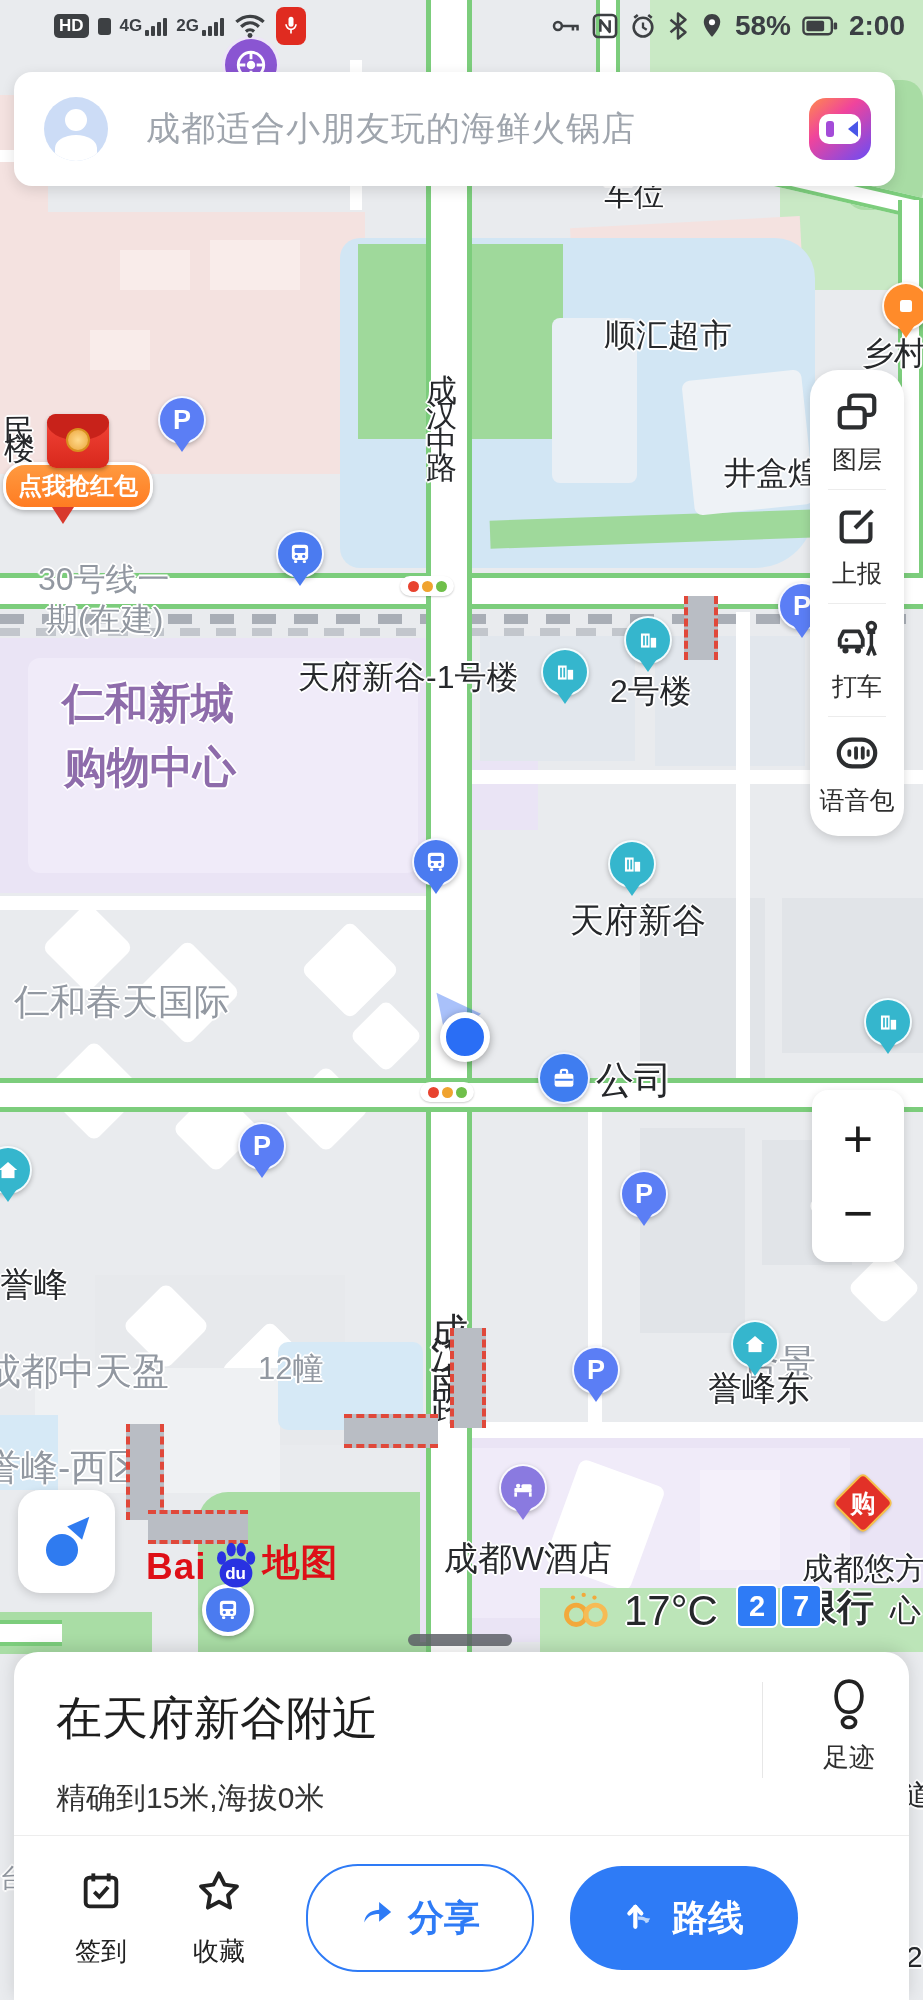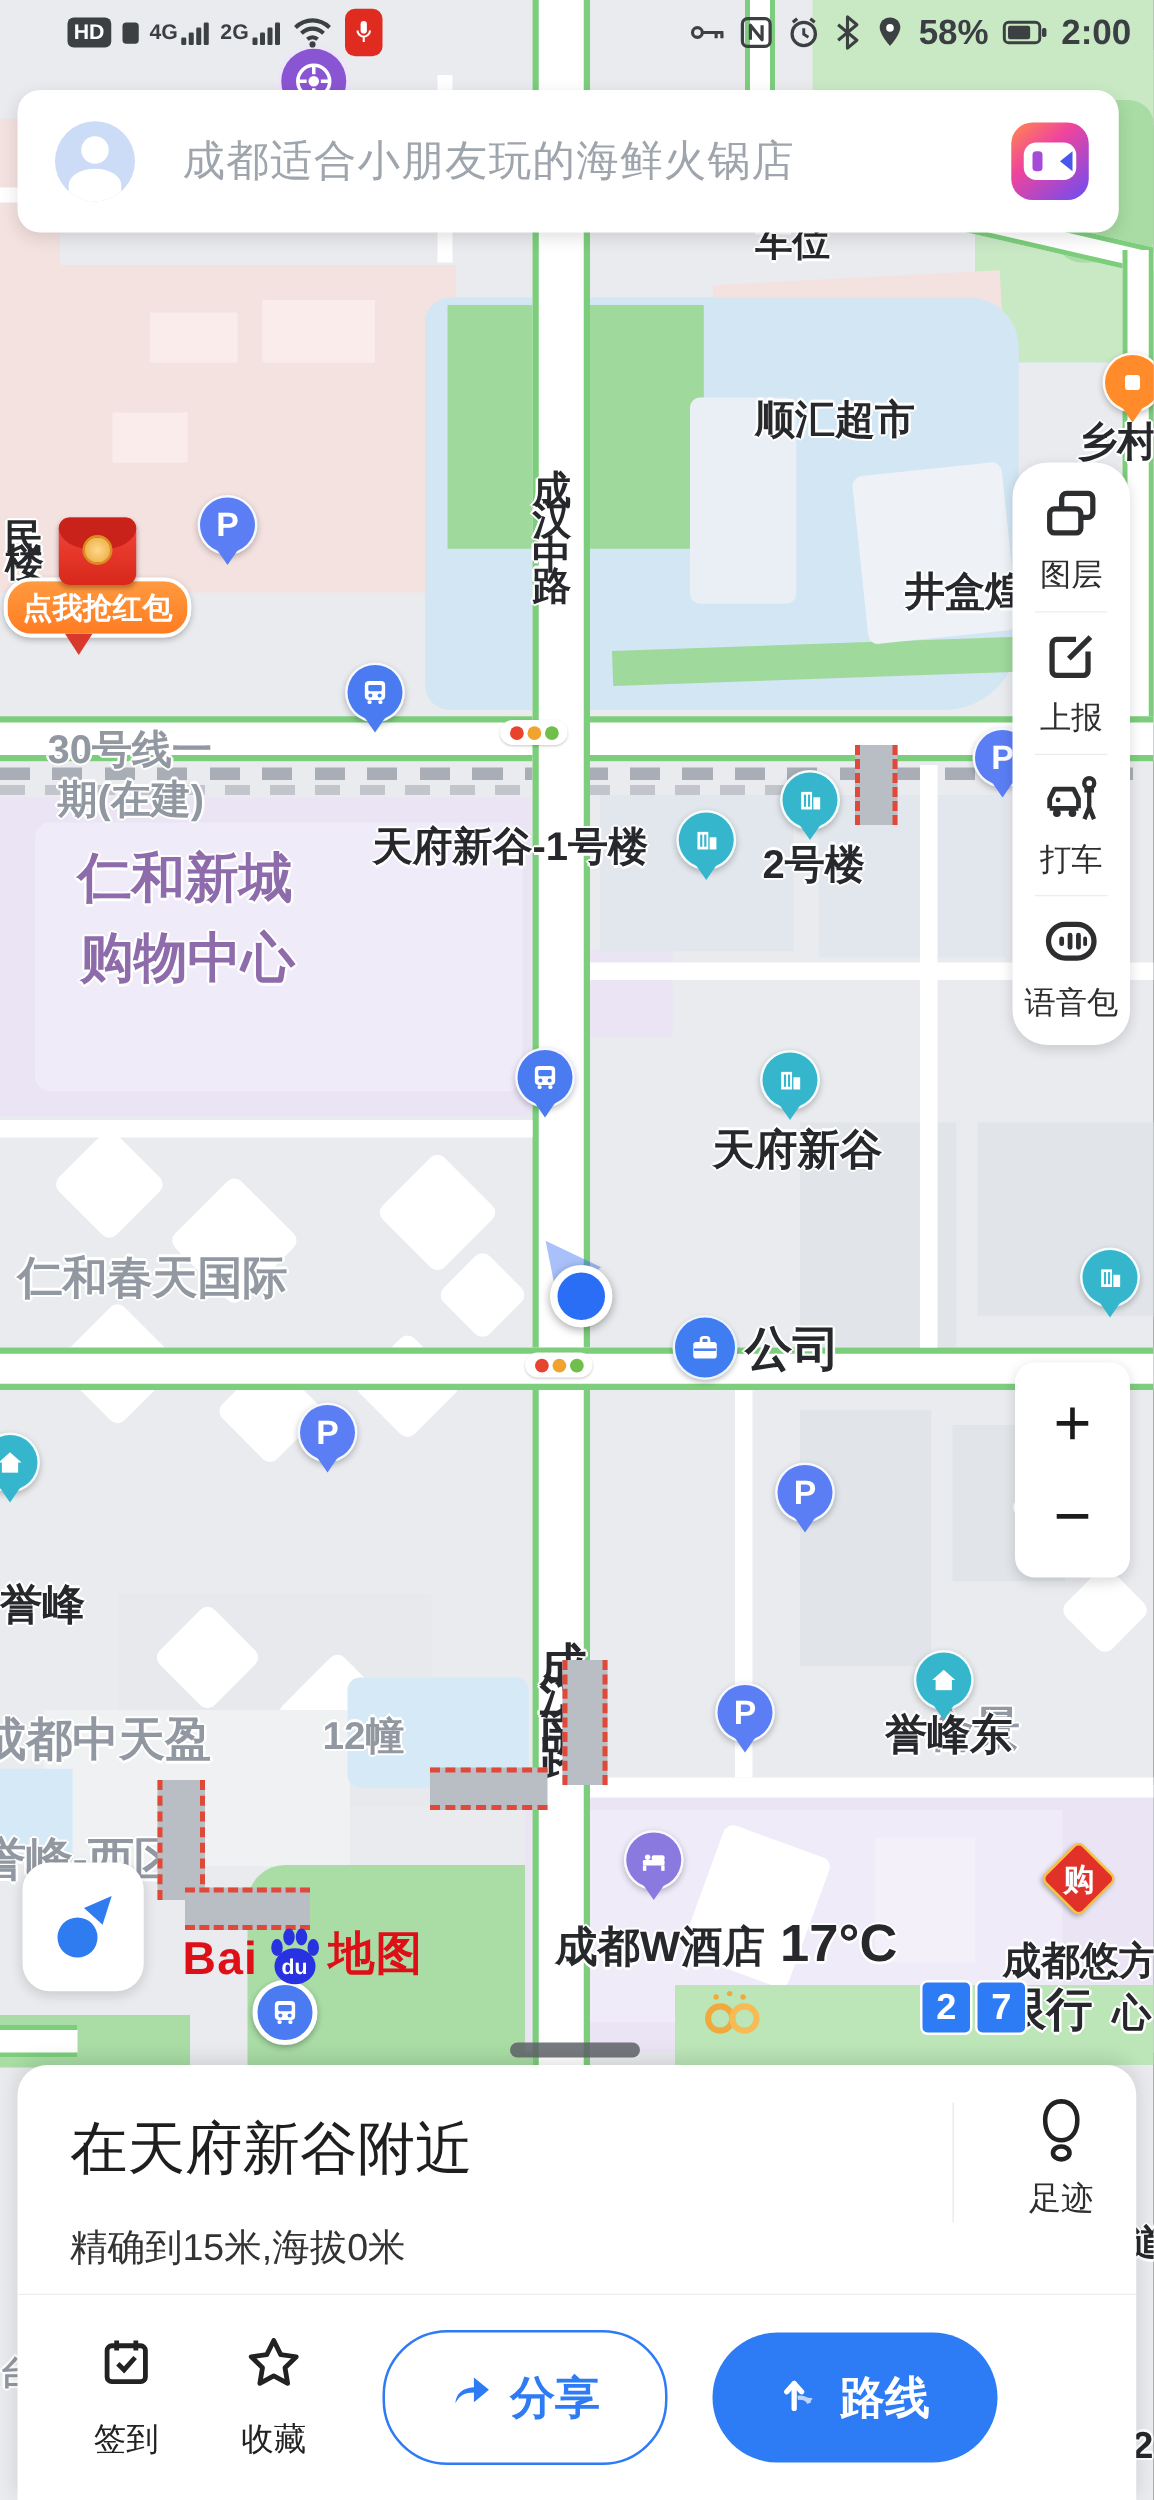--- a/index.html
+++ b/index.html
@@ -6,24 +6,24 @@
   #app{position:relative;width:923px;height:2000px;overflow:hidden;background:#e9ebee;
        font-family:"Liberation Sans","DejaVu Sans",sans-serif;}
   
   .zone{position:absolute;}
   .r{position:absolute;background:#fff;}
   .rg{border-left:5px solid #7ccd7c;border-right:5px solid #7ccd7c;}
   .rgh{border-top:5px solid #7ccd7c;border-bottom:5px solid #7ccd7c;}
   .dash{position:absolute;background:repeating-linear-gradient(90deg,#a9aeb6 0 24px,transparent 24px 42px);}
   .dash2{position:absolute;background:repeating-linear-gradient(90deg,#c2c6cc 0 20px,transparent 20px 36px);}
   
-  .lbl{position:absolute;white-space:nowrap;font-weight:700;z-index:8;line-height:1.1;
+  .lbl{position:absolute;white-space:nowrap;font-weight:400;z-index:8;line-height:1.1;
        text-shadow:-2px 0 #fff,2px 0 #fff,0 -2px #fff,0 2px #fff,-1px -1px #fff,1px 1px #fff,-1px 1px #fff,1px -1px #fff;}
   .k{color:#26282b;}
-  .g{color:#9298a1;margin-top:20px;}
+  .g{color:#9298a1;}
   .v{color:#8e6cab;font-weight:700;}
   .bold{font-weight:700;}
   .lv{writing-mode:vertical-rl;text-orientation:upright;}
   
   .mk{position:absolute;z-index:10;}
   .pin{width:44px;height:44px;border-radius:50%;background:var(--c);border:2px solid rgba(255,255,255,.95);
        box-shadow:0 2px 5px rgba(0,0,0,.25);display:flex;align-items:center;justify-content:center;position:absolute;}
   .mk .pin{position:relative;}
   .pin::after{content:"";position:absolute;left:50%;top:41px;transform:translateX(-50%);
        border:9px solid transparent;border-top:13px solid var(--c);}
@@ -235,21 +235,21 @@
       <div class="lbl g" style="left: -16px; top: 1352px; font-size: 37px;">成都中天盈</div>
       <div class="lbl g" style="left: 258px; top: 1352px; font-size: 31px;">12幢</div>
       <div class="lbl g" style="left: 742px; top: 1344px; font-size: 37px;">合景</div>
       <div class="lbl g" style="left: -16px; top: 1448px; font-size: 37px;">誉峰-西区</div>
       <div class="lbl k lv" style="left: 428px; top: 1282px; font-size: 38px; letter-spacing: 25px;">成汉南路</div>
       <div class="lbl k" style="left: 708px; top: 1370px; font-size: 34px;">誉峰东</div>
       <div class="lbl k" style="left: 444px; top: 1540px; font-size: 34px;">成都W酒店</div>
       <div class="lbl k" style="left: 802px; top: 1552px; font-size: 31px;">成都悠方</div>
       <div class="lbl k bold" style="left: 800px; top: 1588px; font-size: 37px;">限行</div>
       <div class="lbl k" style="left: 890px; top: 1594px; font-size: 31px;">心</div>
-      <div class="lbl k" style="left: 624px; top: 1532px; font-size: 42px;">17°C</div>
+      <div class="lbl k" style="left: 624px; top: 1588px; font-size: 42px;">17°C</div>
       <div class="lbl k" style="left: 904px; top: 1778px; font-size: 30px;">道</div>
       <div class="lbl k" style="left: 906px; top: 1940px; font-size: 30px;">2</div>
       <div class="lbl g" style="left: 0px; top: 1864px; font-size: 26px;">台</div>
     </div>
   <div id="map-markers">
       <div class="mk mk-metro-circle" style="left: 222px; top: 36px;">
         <span class="bc">
           <svg viewBox="0 0 24 24" width="34" height="34">
             <circle cx="12" cy="12" r="9" fill="none" stroke="#fff" stroke-width="2"></circle>
             <circle cx="12" cy="12" r="3" fill="#fff"></circle>

